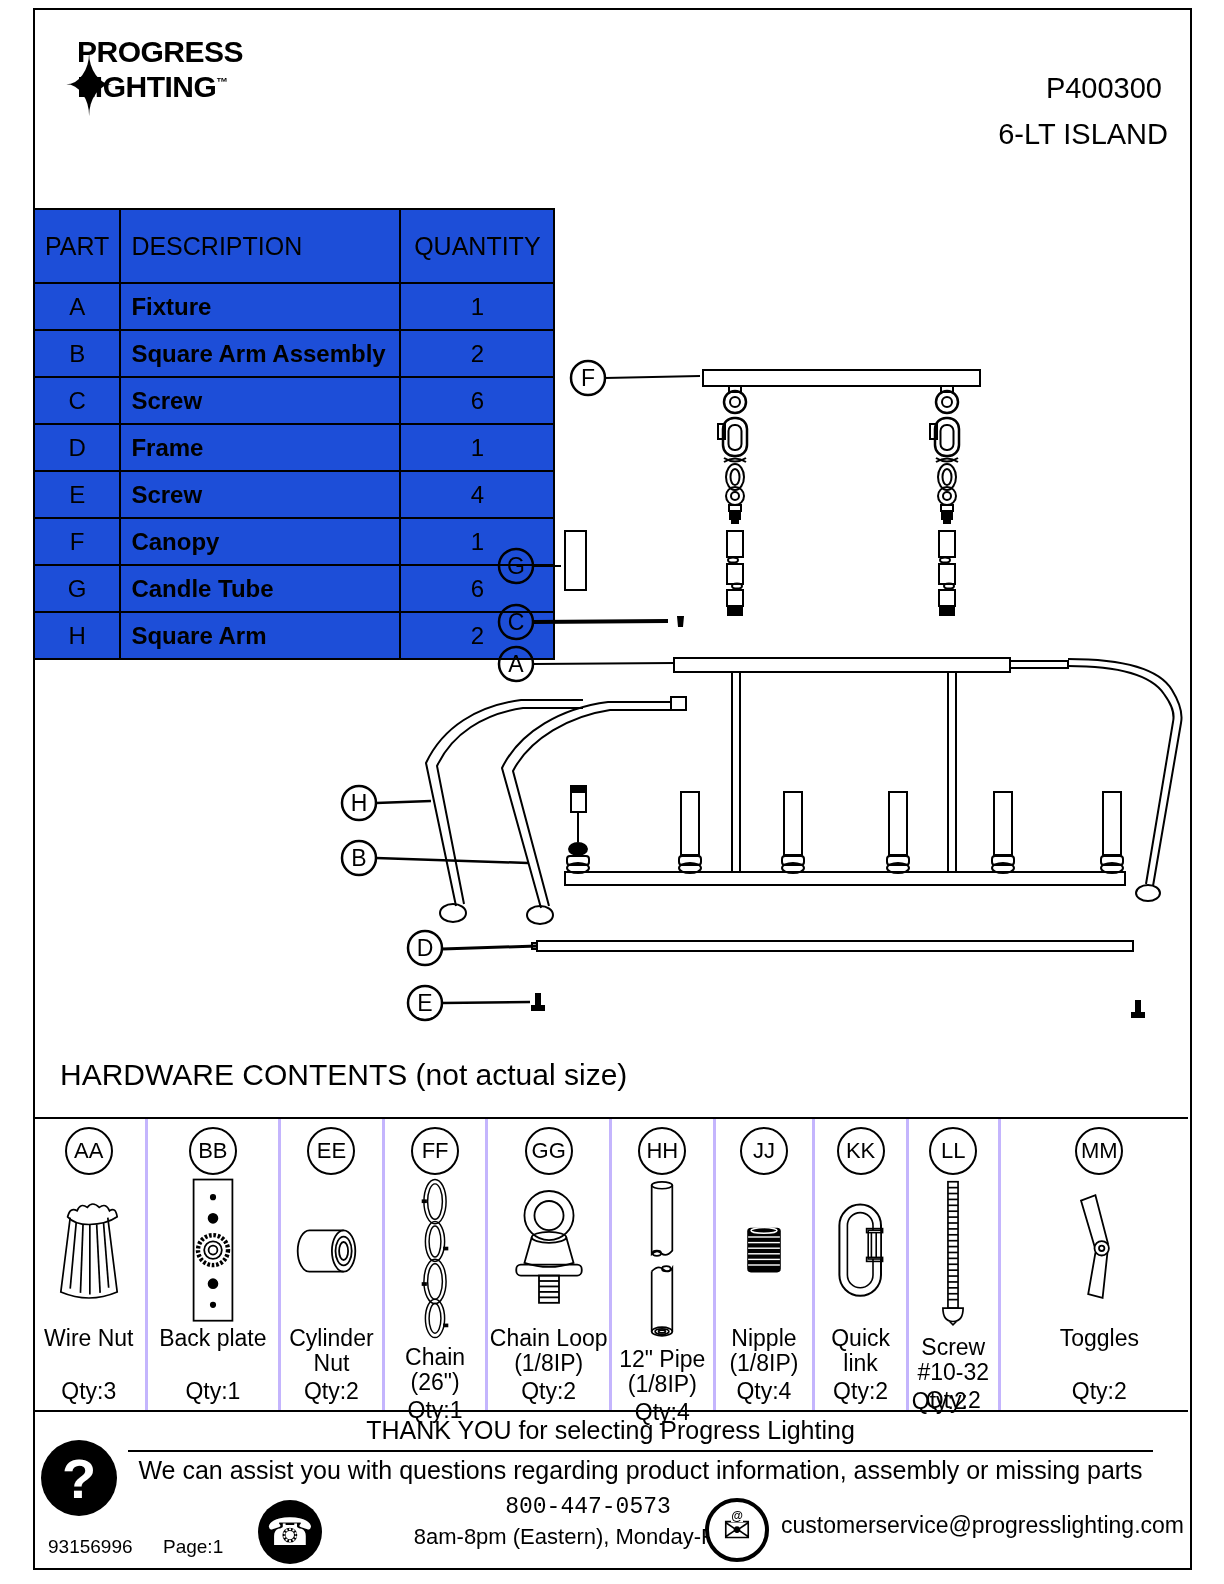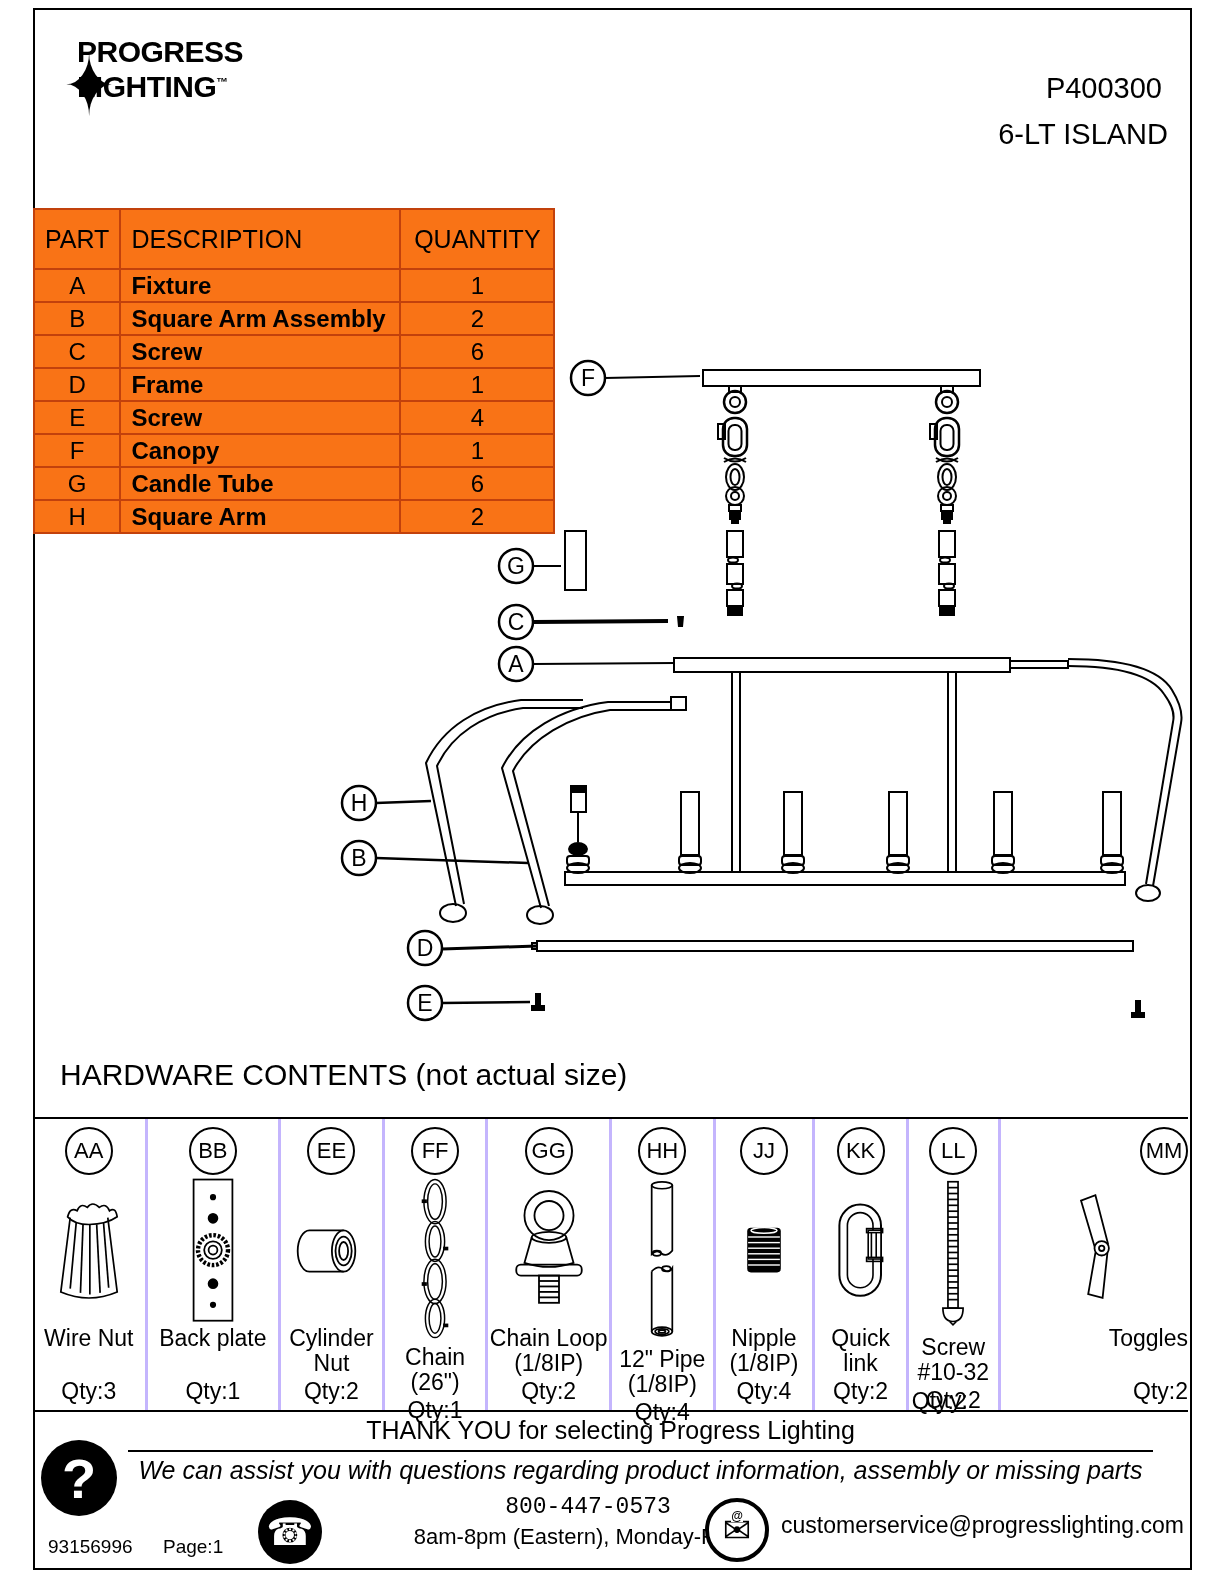--- a/index.html
+++ b/index.html
@@ -12,52 +12,52 @@
   .logo-star{position:absolute;left:-4px;top:14px;font-size:84px;line-height:72px;transform:scaleX(.72);}
   .logo-text{margin-left:19px;font-weight:800;font-size:30px;line-height:31px;letter-spacing:-.5px;}
   .logo-tm{font-size:12px;vertical-align:super;}
   .prod-code{position:absolute;right:62px;top:72px;font-size:29px;}
   .prod-type{position:absolute;right:56px;top:118px;font-size:29px;}
   .section-title{position:absolute;left:68px;top:152px;font-size:29px;}
   .hw-title{position:absolute;left:60px;top:1058px;font-size:30px;}
 
   
   table.parts{position:absolute;left:33px;top:208px;border-collapse:collapse;font-size:24px;}
-  table.parts th,table.parts td{border:2px solid #c2410c;padding:0 10px;background:#f97316;}
+  table.parts th,table.parts td{border:2px solid #000000;padding:7px 10px;background:#1d4ed8;}
   table.parts th{height:58px;font-weight:400;font-size:25px;}
   table.parts td{height:31px;}
   .col-part{width:52px;text-align:center;}
   .col-desc{width:258px;text-align:left;font-weight:bold;}
   .col-qty{width:132px;text-align:center;}
 
   
   svg.diagram{position:absolute;left:0;top:0;}
   svg.diagram *{vector-effect:non-scaling-stroke;}
   .ln{stroke:#000;fill:none;stroke-width:2;}
   .callout-letter{font-size:23px;fill:#000;stroke:none;}
 
   
   .hw-grid{position:absolute;left:33px;top:1117px;width:1155px;height:295px;display:flex;
            border-top:2px solid #000;border-bottom:2px solid #000;box-sizing:border-box;}
   .hw-col{position:relative;border-right:3px solid #c4b5fd;box-sizing:border-box;display:flex;
           flex-direction:column;align-items:center;}
-  .hw-col:last-child{border-right:none;align-items:flex-end;padding-left:10px;}
+  .hw-col:last-child{border-right:none;align-items:center;padding-left:10px;}
   .hw-badge{margin-top:8px;width:44px;height:44px;border:2px solid #000;border-radius:50%;
             display:flex;align-items:center;justify-content:center;font-size:22px;flex:0 0 auto;}
   .hw-img{flex:1 1 auto;display:flex;align-items:center;justify-content:center;width:100%;}
   .hw-name{font-size:23px;line-height:25px;text-align:center;white-space:pre-line;min-height:52px;}
   .hw-col:last-child .hw-name{text-align:left;}
   .hw-qty{position:relative;font-size:23px;height:30px;margin-bottom:2px;}
   .hw-qty .ghost{position:absolute;left:-14px;top:1px;}
 
   
   .footer{position:absolute;left:33px;top:1412px;width:1155px;height:154px;}
   .f-thanks{position:absolute;left:0;right:0;top:4px;text-align:center;font-size:25px;}
   .f-divider{position:absolute;left:95px;right:35px;top:38px;border-top:2px solid #000;}
-  .f-assist{position:absolute;left:70px;right:10px;top:44px;text-align:center;font-size:25px;font-style:italic;}
+  .f-assist{position:absolute;left:70px;right:10px;top:44px;text-align:center;font-size:25px;}
   .q-icon{position:absolute;left:8px;top:28px;width:76px;height:76px;background:#000;border-radius:50%;
           color:#fff;font-size:56px;font-weight:700;display:flex;align-items:center;justify-content:center;}
   .tel-icon{position:absolute;left:225px;top:88px;width:64px;height:64px;background:#000;border-radius:50%;
             color:#fff;font-size:38px;display:flex;align-items:center;justify-content:center;}
   .f-phone{position:absolute;left:330px;top:82px;width:450px;text-align:center;font-size:23px;font-family:Liberation Mono, monospace;}
   .f-hours{position:absolute;left:330px;top:112px;width:450px;text-align:center;font-size:22px;}
   .mail-icon{position:absolute;left:672px;top:86px;width:56px;height:56px;background:#fff;border:4px solid #000;
              border-radius:50%;display:flex;align-items:center;justify-content:center;}
   .mail-glyph{font-size:34px;line-height:34px;}
   .mail-at{position:absolute;top:8px;font-size:12px;font-weight:700;color:#000;background:#fff;line-height:12px;}

